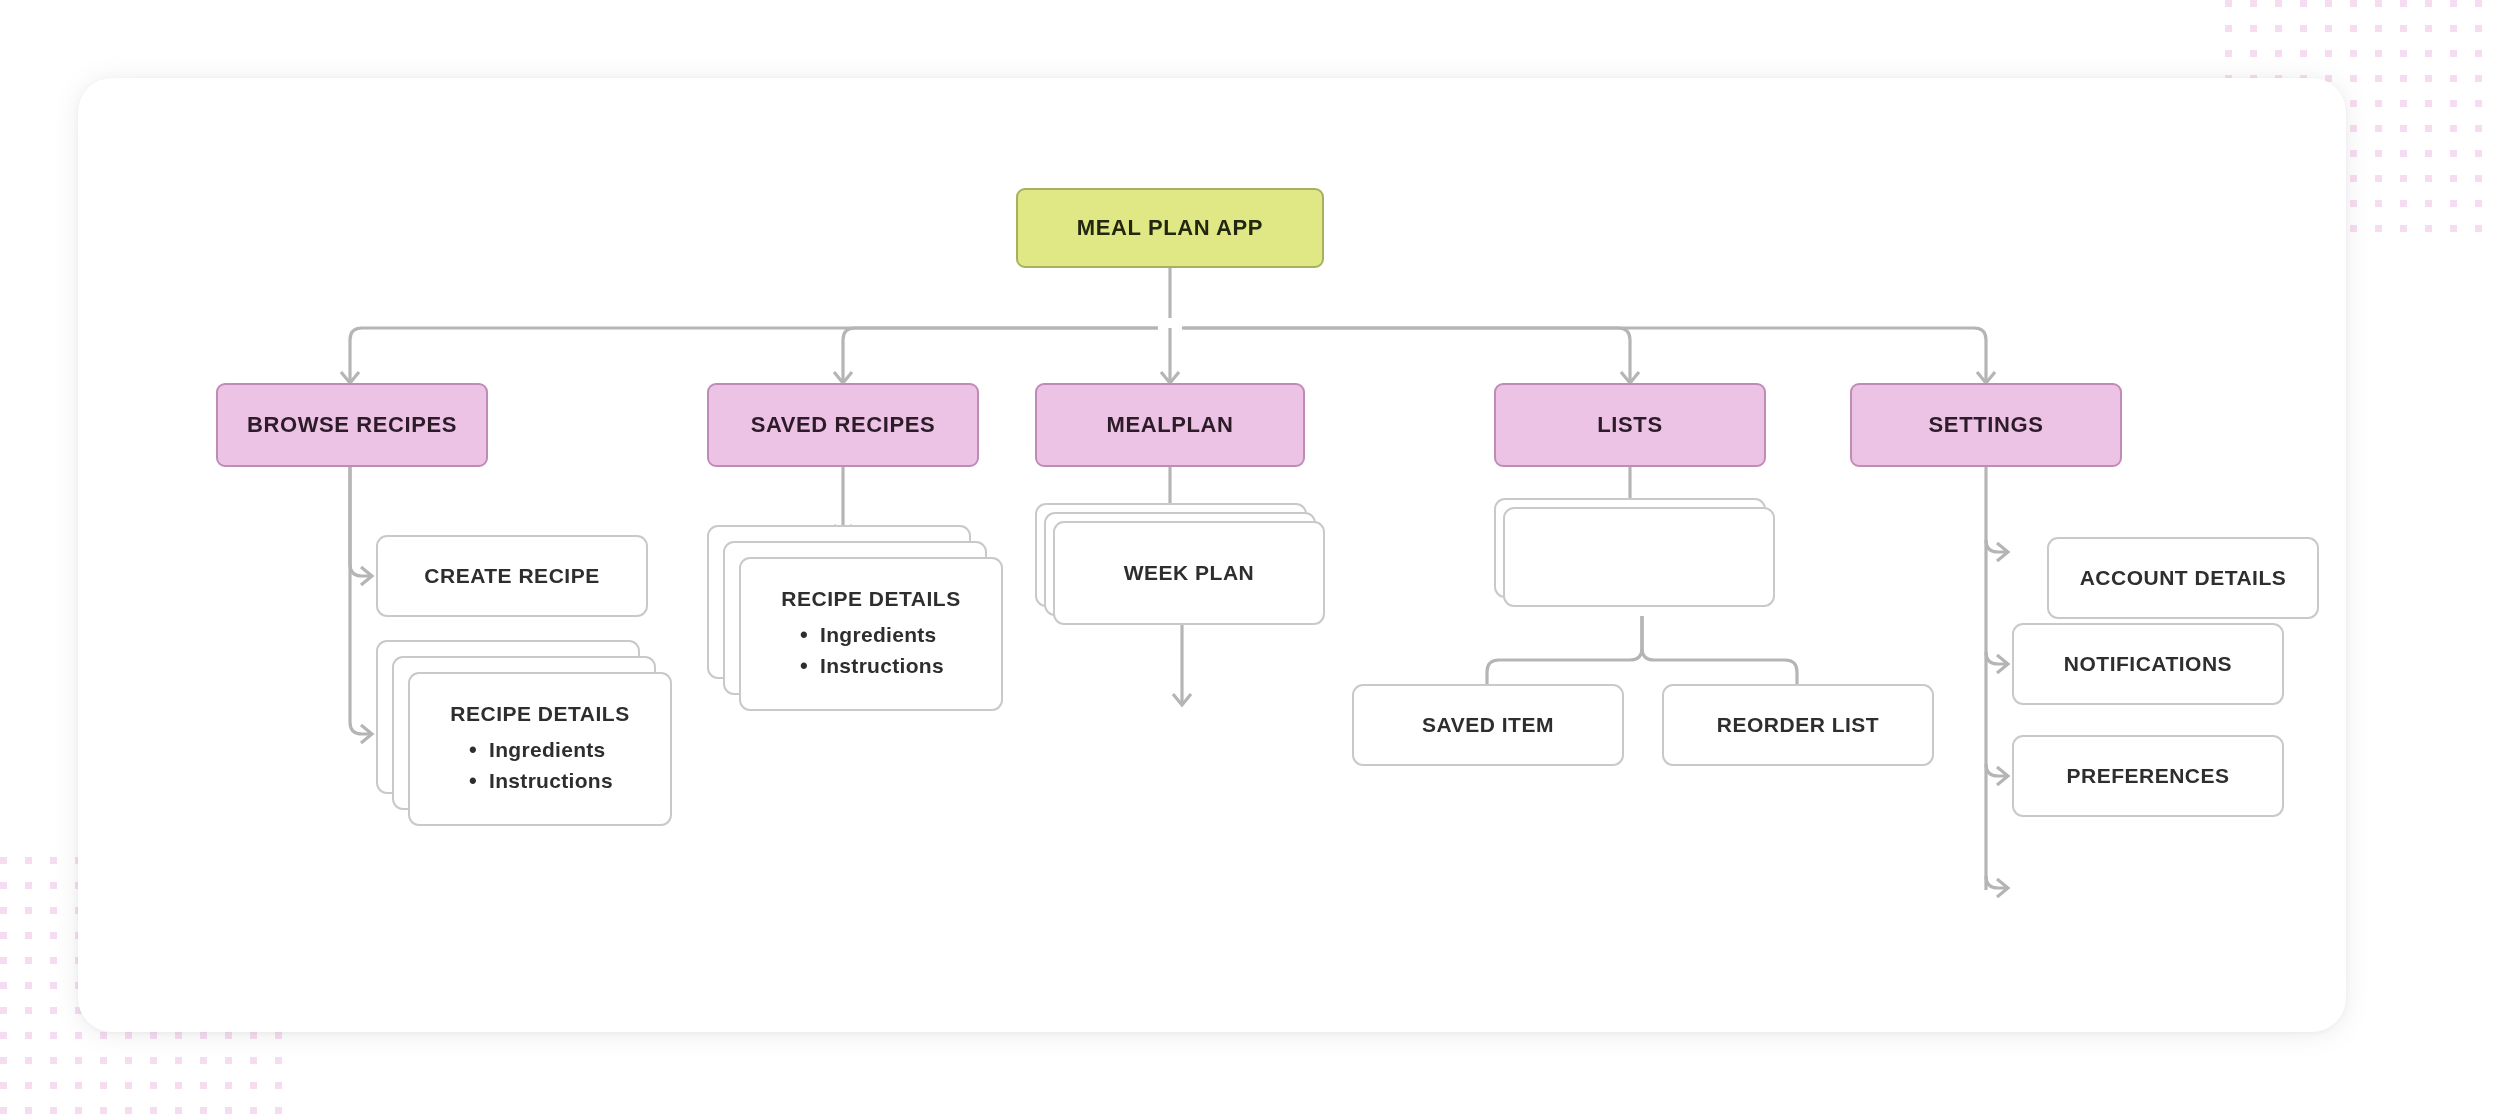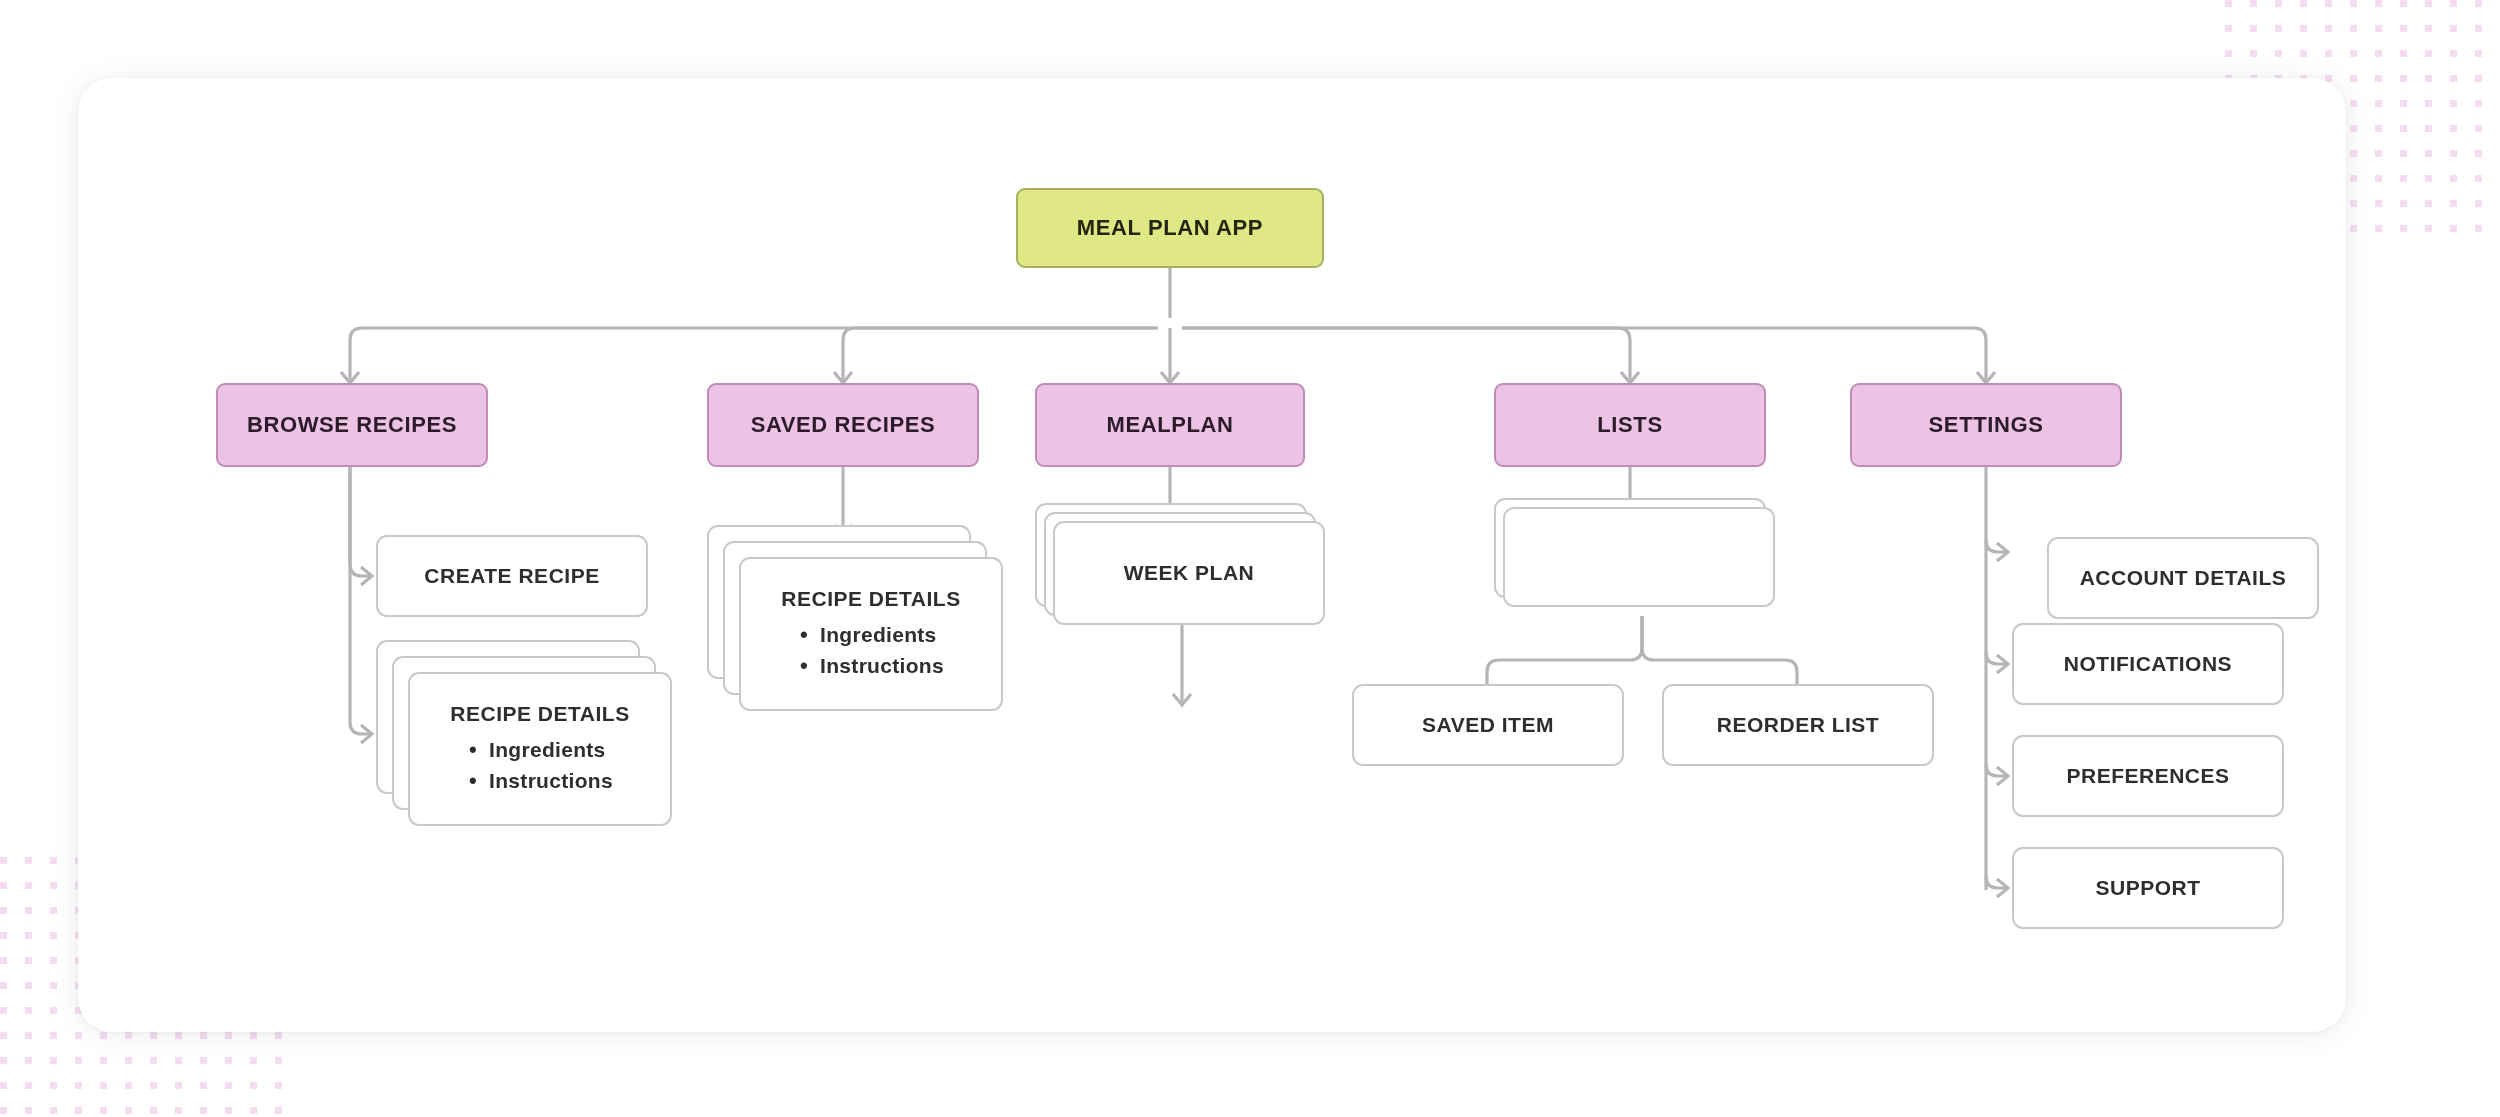--- a/index.html
+++ b/index.html
@@ -551,17 +551,14 @@
   </div>
 
   <div class="node leaf" style="left:2012px; top:623px; width:272px; height:82px;">
     <span class="ttl">NOTIFICATIONS</span>
   </div>
 
   <div class="node leaf" style="left:2012px; top:735px; width:272px; height:82px;">
     <span class="ttl">PREFERENCES</span>
   </div>
 
-  <div class="node leaf" style="left:2012px; top:847px; width:272px; height:82px;">
-    <span class="ttl">SUPPORT</span>
-  </div>
 
 </div>
 
 </body></html>

